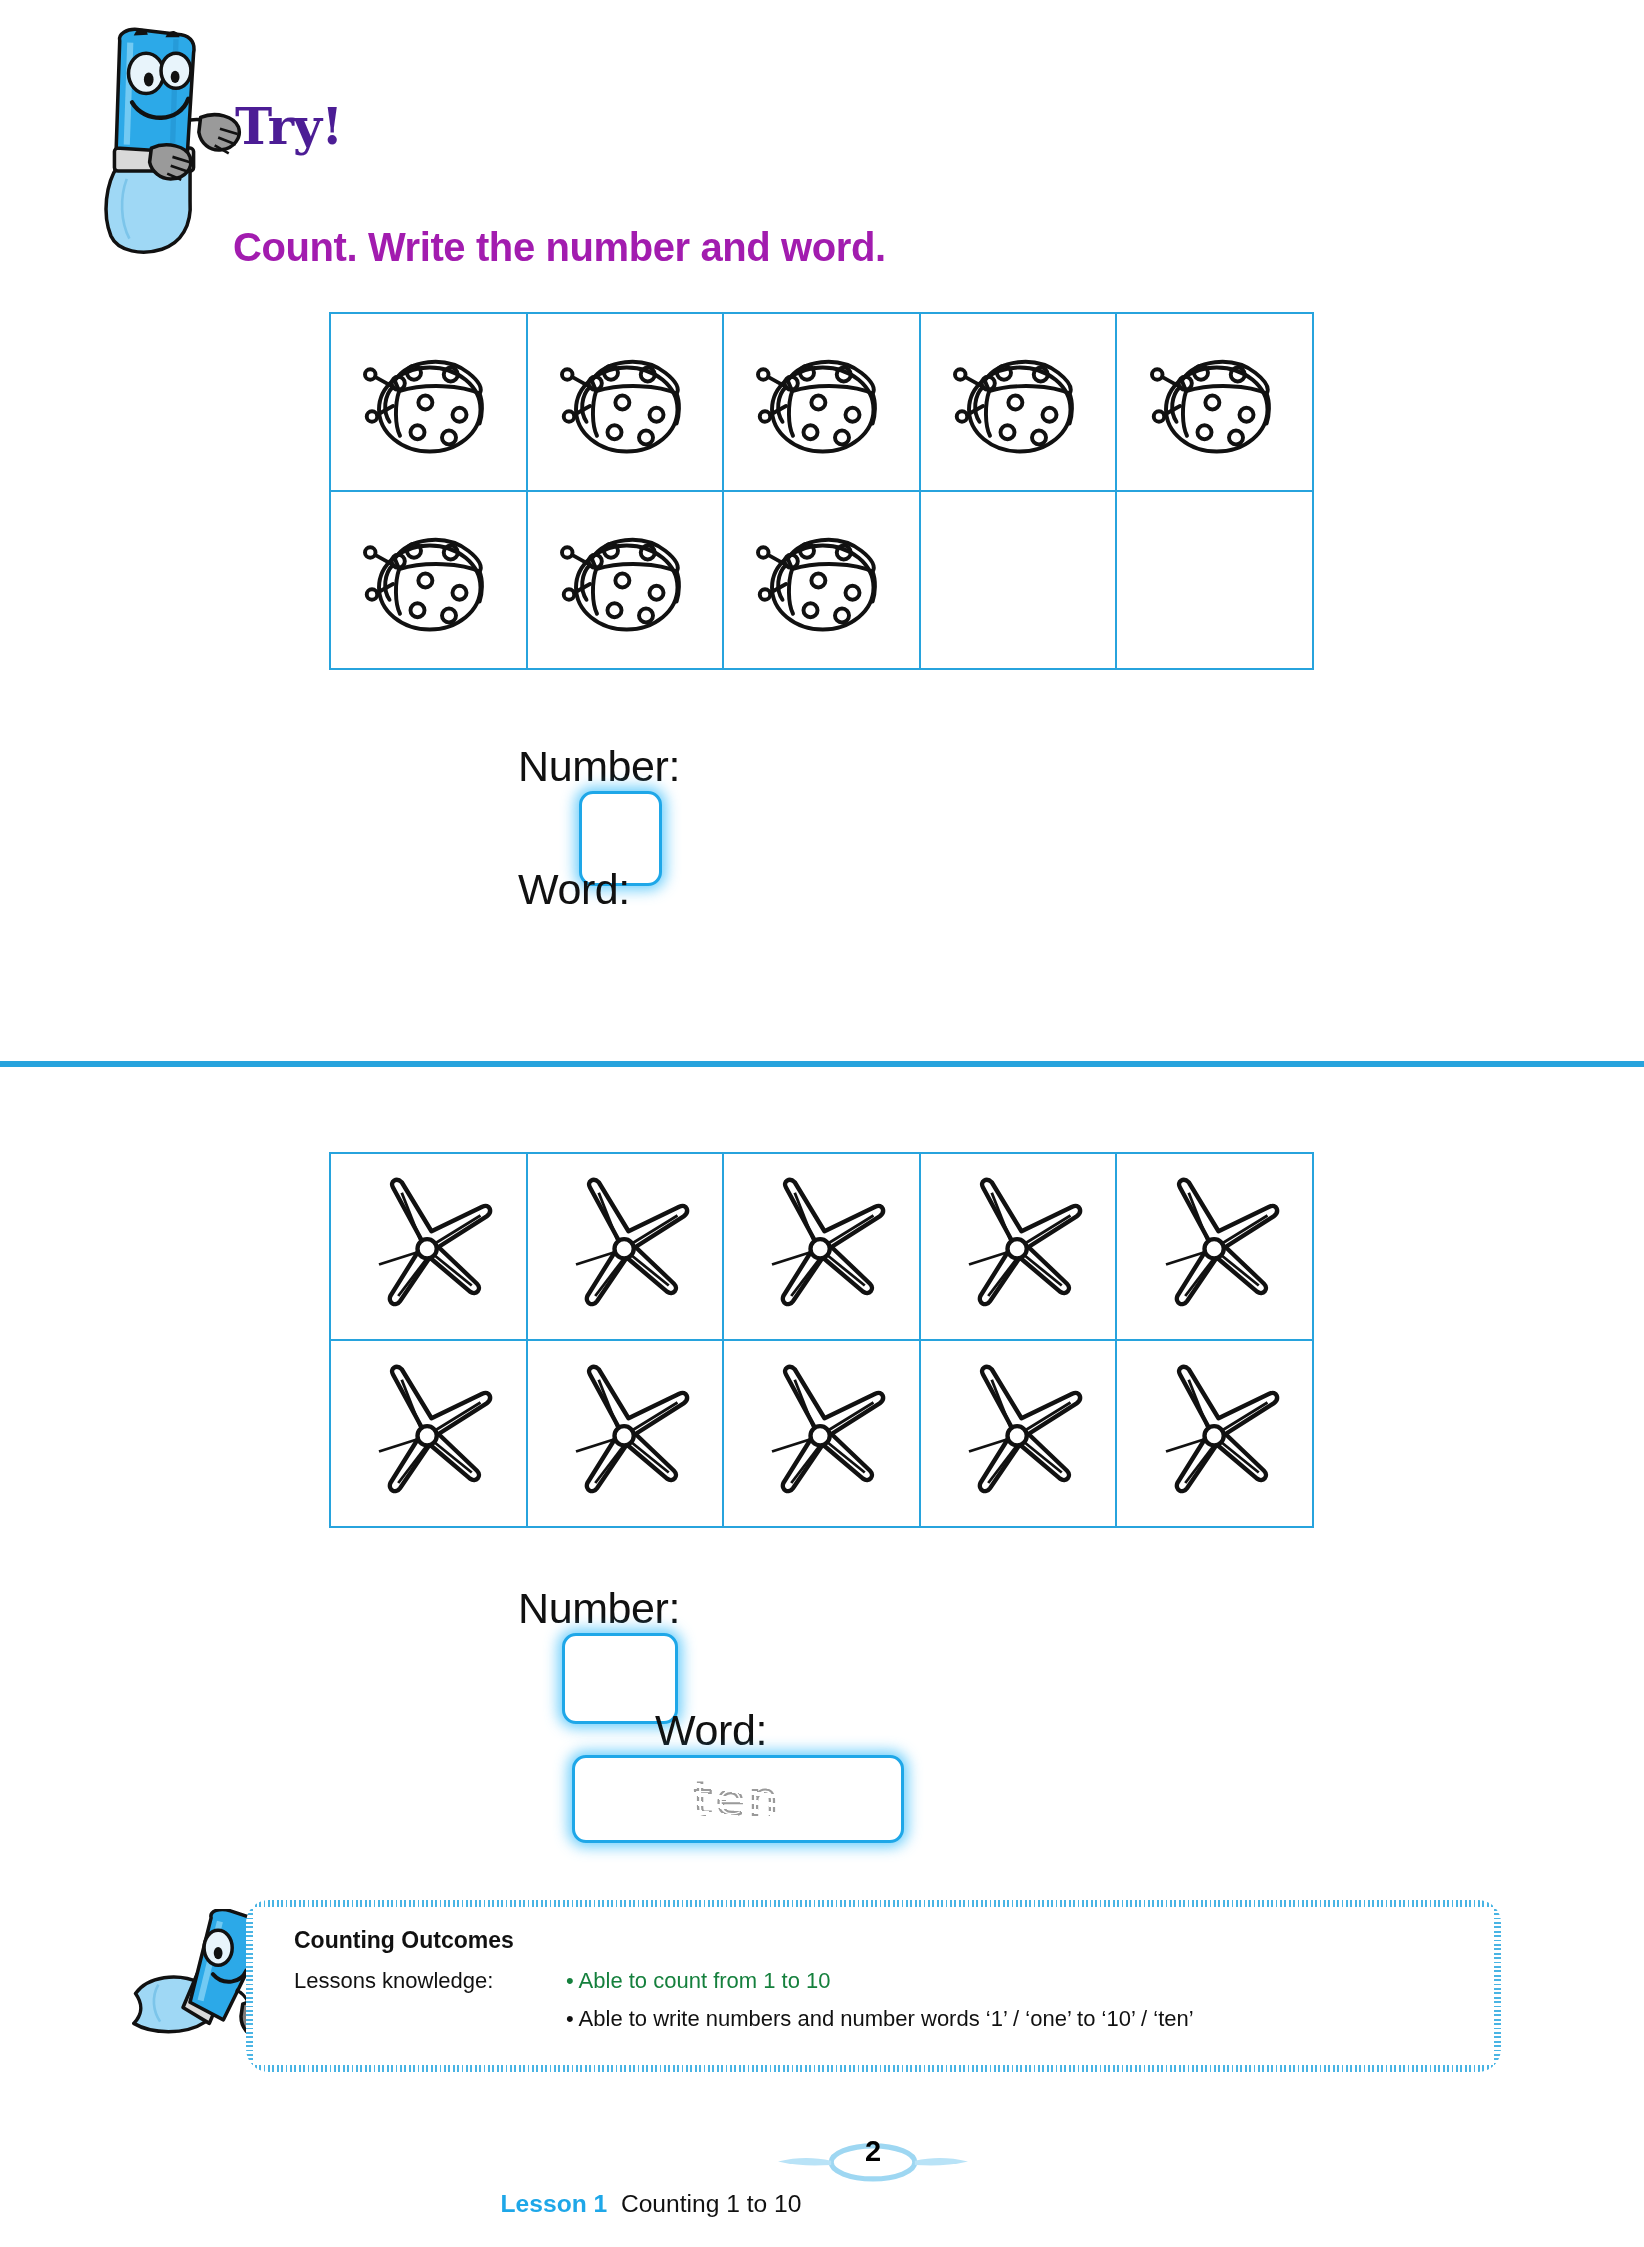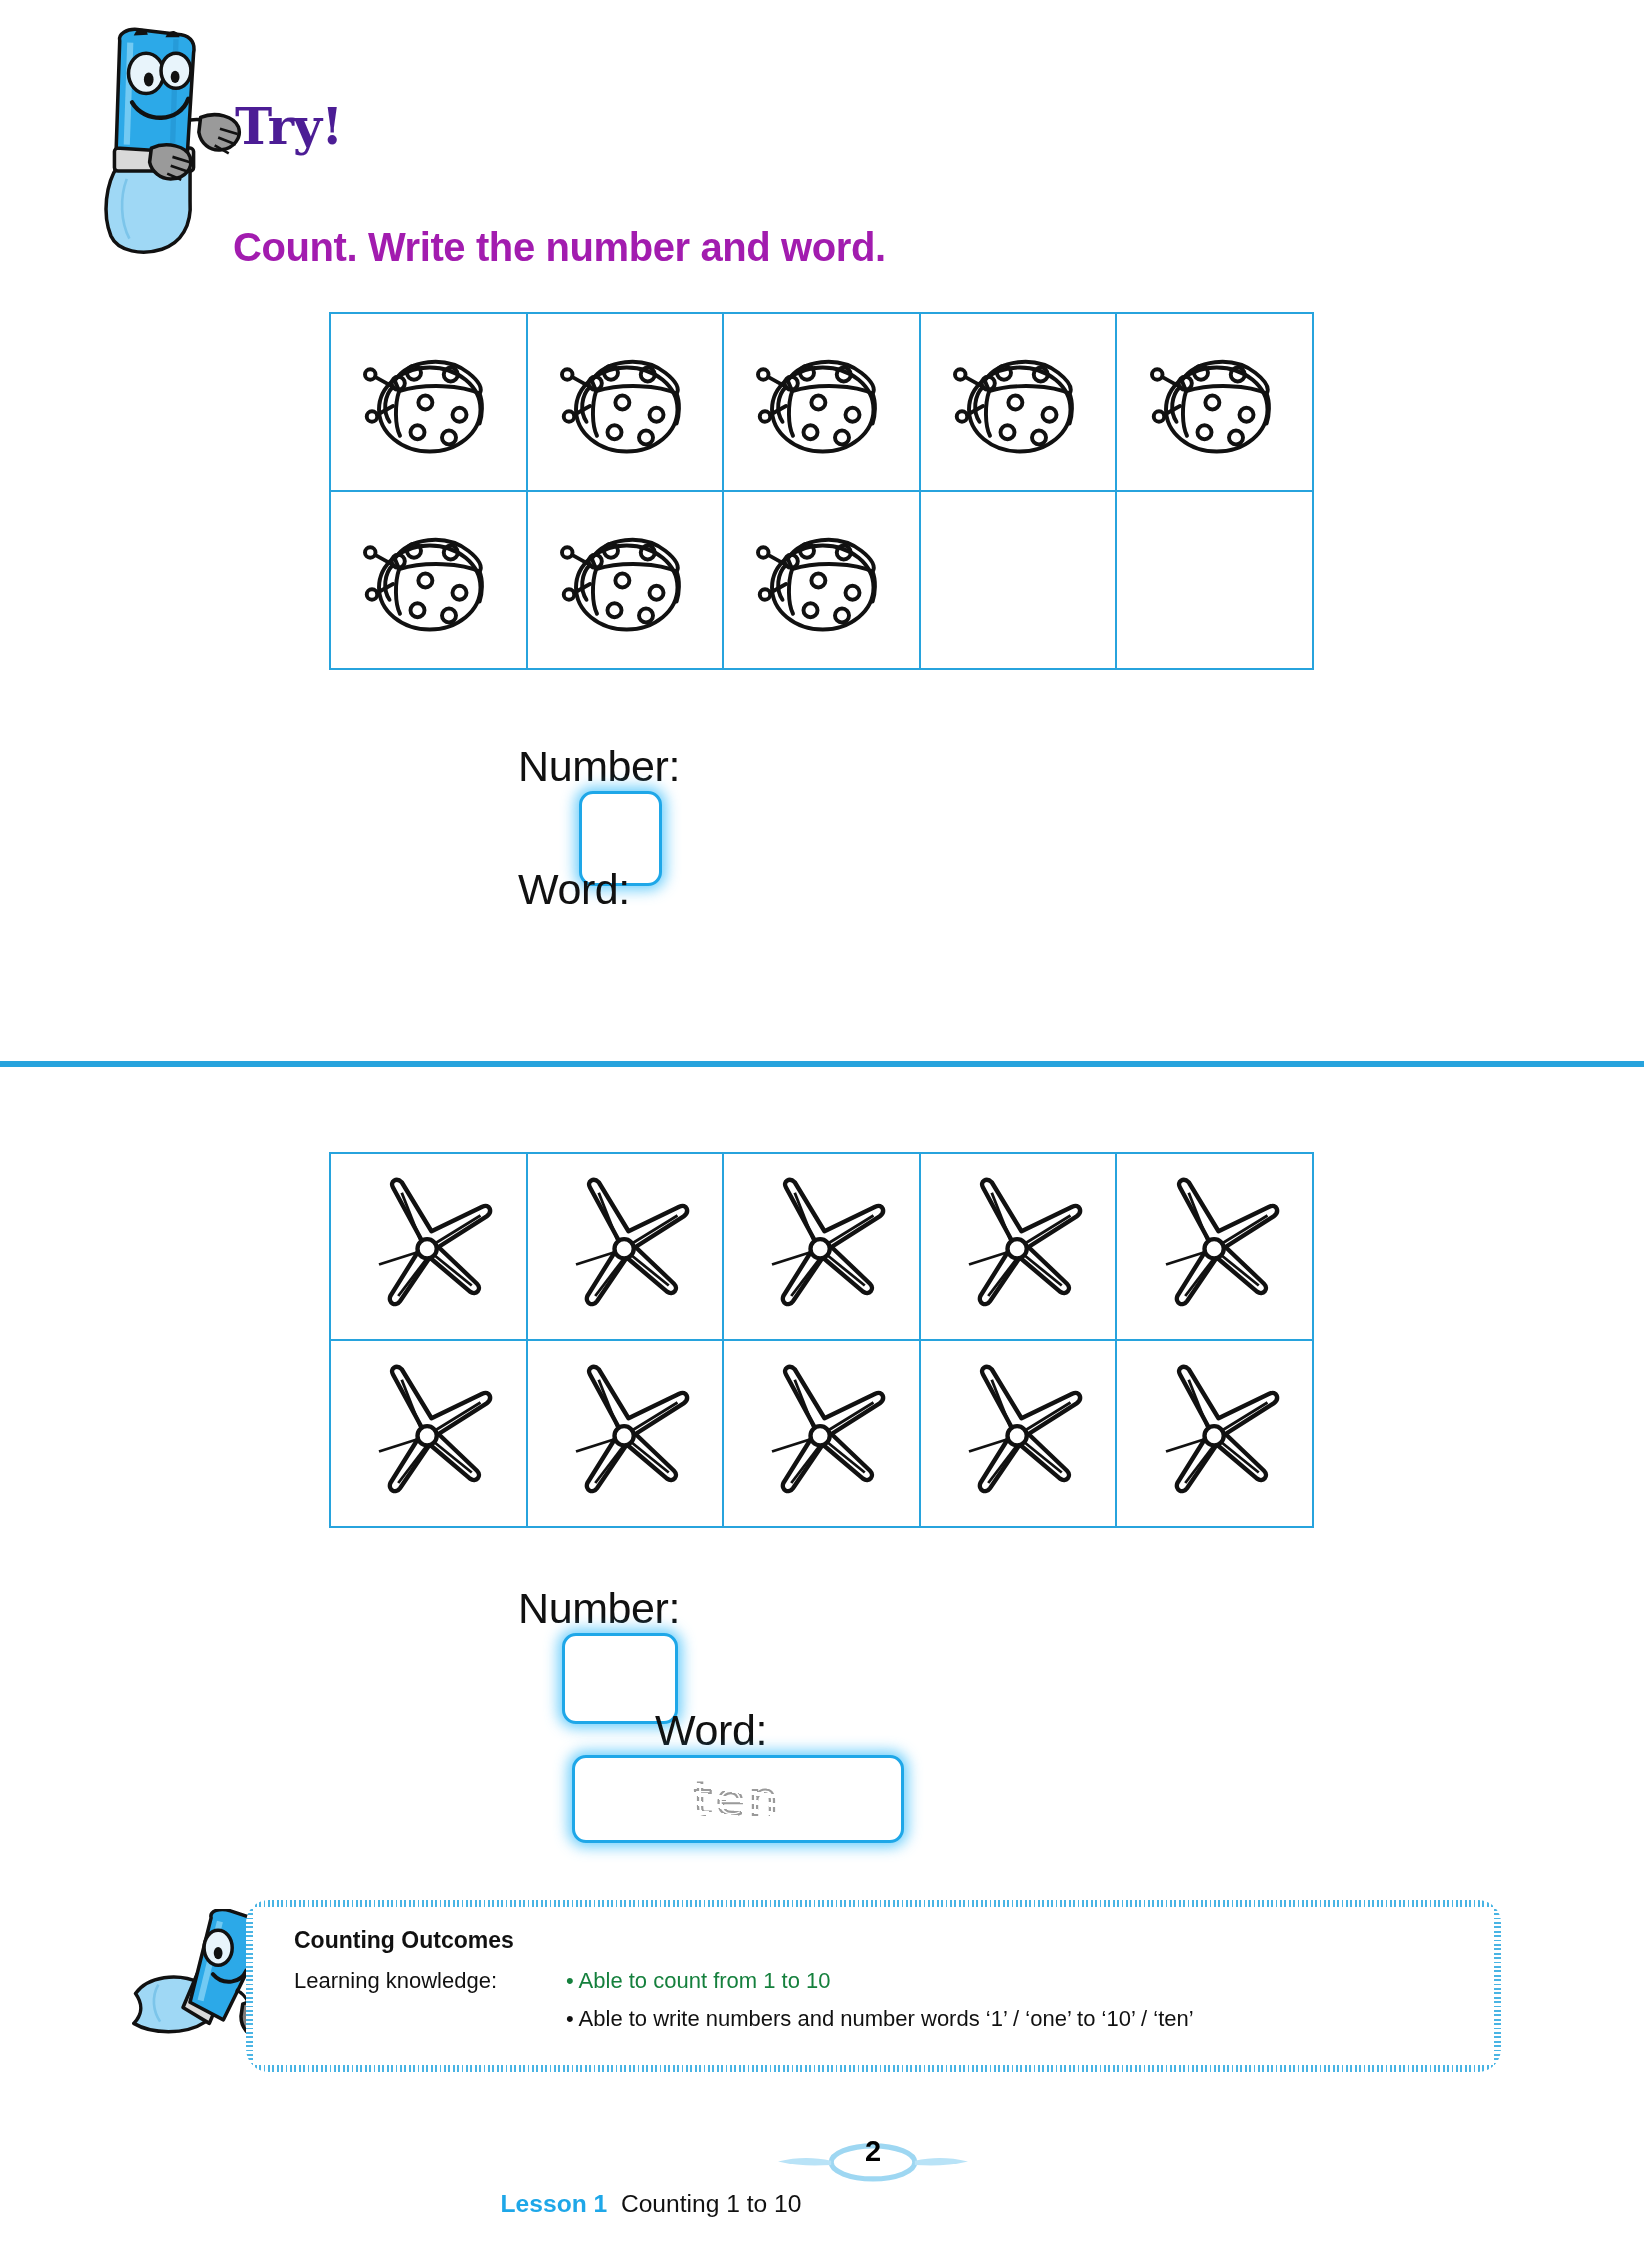--- a/index.html
+++ b/index.html
@@ -619,21 +619,21 @@
       <path d="M92 74 C104 88 124 84 130 70" fill="none" stroke="#111" stroke-width="4.5" stroke-linecap="round"></path>
 
       <path d="M126 108 C142 100 164 106 168 120 C172 134 160 146 146 146 C132 146 124 134 124 122 Z" fill="#7d7d7d" stroke="#111" stroke-width="4" stroke-linejoin="round"></path>
       <path d="M146 122 L168 126 M144 132 L166 140 M140 142 L156 152" stroke="#111" stroke-width="3" fill="none"></path>
       <path d="M118 92 C124 94 130 100 132 106" fill="none" stroke="#111" stroke-width="3.5"></path>
     </svg>
 
     <div class="lo-box">
       <div class="lo-inner">
         <div class="lo-title">Counting Outcomes</div>
-        <div class="lo-assumed">Learning knowledge:</div>
+        <div class="lo-assumed">Lessons knowledge:</div>
         <div class="lo-item1">• Able to count from 1 to 10</div>
         <div class="lo-item2">• Able to write numbers and number words ‘1’ / ‘one’ to ‘10’ / ‘ten’</div>
       </div>
     </div>
   </div>
 
 
   <svg class="page-swoosh" viewBox="0 0 230 70">
     <ellipse cx="115" cy="36" rx="48" ry="19" fill="none" stroke="#9ed7f2" stroke-width="6"></ellipse>
     <path d="M67 34 C46 30 28 30 6 35 C28 40 46 40 67 39" fill="#b9e3f7"></path>

